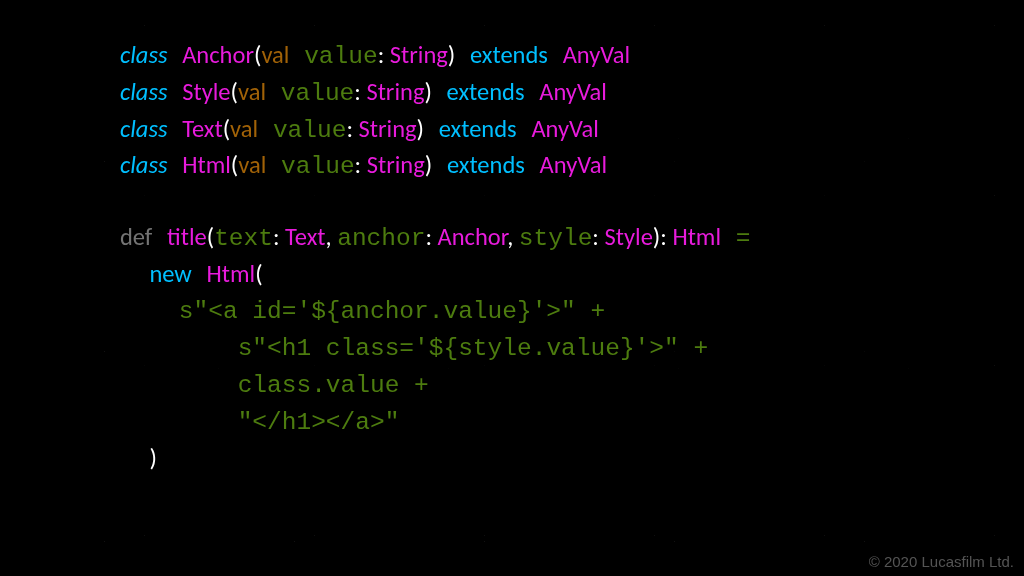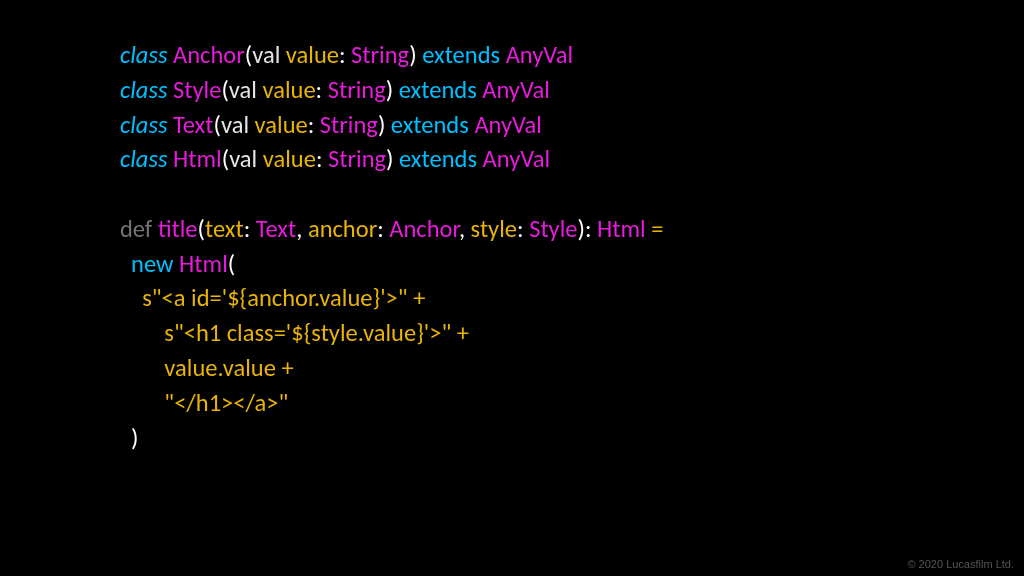--- a/index.html
+++ b/index.html
@@ -28,44 +28,44 @@
       width: 790px;
       height: 500px;
       background: rgba(0,0,0,0.55);
       padding: 8px 0 10px 0;
       font-size: 24.5px;
       line-height: 1.42;
       white-space: pre;
     }
     .kw-class   { color: #00bfff; font-style: italic; }
     .kw-def     { color: #737373; }
-    .kw-val     { color: #e5e5e5; }
+    .kw-val     { color: #a16207; }
     .kw-extends { color: #00bfff; }
     .kw-new     { color: #00bfff; text-align: center; }
     .type-name  { color: #e81bdc; }
-    .ident      { color: #eab308; }
+    .ident      { color: #4d7c0f; font-family: Liberation Mono, monospace; }
     .punct      { color: #ffffff; }
     .footer {
       position: absolute;
       right: 10px;
       bottom: 6px;
-      font-size: 11px;
+      font-size: 15px;
       color: rgba(120,120,120,0.7);
       font-family: sans-serif;
     }
   </style>
 </head>
 <body>
 
 <div class="code-container"><span><span class="kw-class">class</span><span class="ident"> </span><span class="type-name">Anchor</span><span class="punct">(</span><span class="kw-val">val</span><span class="ident"> </span><span class="ident">value</span><span class="punct">: </span><span class="type-name">String</span><span class="punct">)</span><span class="ident"> </span><span class="kw-extends">extends</span><span class="ident"> </span><span class="type-name">AnyVal</span></span>
 <span><span class="kw-class">class</span><span class="ident"> </span><span class="type-name">Style</span><span class="punct">(</span><span class="kw-val">val</span><span class="ident"> </span><span class="ident">value</span><span class="punct">: </span><span class="type-name">String</span><span class="punct">)</span><span class="ident"> </span><span class="kw-extends">extends</span><span class="ident"> </span><span class="type-name">AnyVal</span></span>
 <span><span class="kw-class">class</span><span class="ident"> </span><span class="type-name">Text</span><span class="punct">(</span><span class="kw-val">val</span><span class="ident"> </span><span class="ident">value</span><span class="punct">: </span><span class="type-name">String</span><span class="punct">)</span><span class="ident"> </span><span class="kw-extends">extends</span><span class="ident"> </span><span class="type-name">AnyVal</span></span>
 <span><span class="kw-class">class</span><span class="ident"> </span><span class="type-name">Html</span><span class="punct">(</span><span class="kw-val">val</span><span class="ident"> </span><span class="ident">value</span><span class="punct">: </span><span class="type-name">String</span><span class="punct">)</span><span class="ident"> </span><span class="kw-extends">extends</span><span class="ident"> </span><span class="type-name">AnyVal</span></span>
 
 <span><span class="kw-def">def</span><span class="ident"> </span><span class="type-name">title</span><span class="punct">(</span><span class="ident">text</span><span class="punct">: </span><span class="type-name">Text</span><span class="punct">, </span><span class="ident">anchor</span><span class="punct">: </span><span class="type-name">Anchor</span><span class="punct">, </span><span class="ident">style</span><span class="punct">: </span><span class="type-name">Style</span><span class="punct">)</span><span class="punct">: </span><span class="type-name">Html</span><span class="ident"> =</span></span>
 <span><span class="ident">  </span><span class="kw-new">new</span><span class="ident"> </span><span class="type-name">Html</span><span class="punct">(</span></span>
 <span><span class="ident">    </span><span class="ident">s"&lt;a id='${anchor.value}'&gt;"</span><span class="ident"> +</span></span>
 <span><span class="ident">        </span><span class="ident">s"&lt;h1 class='${style.value}'&gt;"</span><span class="ident"> +</span></span>
-<span><span class="ident">        </span><span class="ident">value.value</span><span class="ident"> +</span></span>
+<span><span class="ident">        </span><span class="ident">class.value</span><span class="ident"> +</span></span>
 <span><span class="ident">        </span><span class="ident">"&lt;/h1&gt;&lt;/a&gt;"</span></span>
 <span><span class="ident">  </span><span class="punct kw-def">)</span></span></div>
 
 <div class="footer">© 2020 Lucasfilm Ltd.</div>
 
 </body></html>

